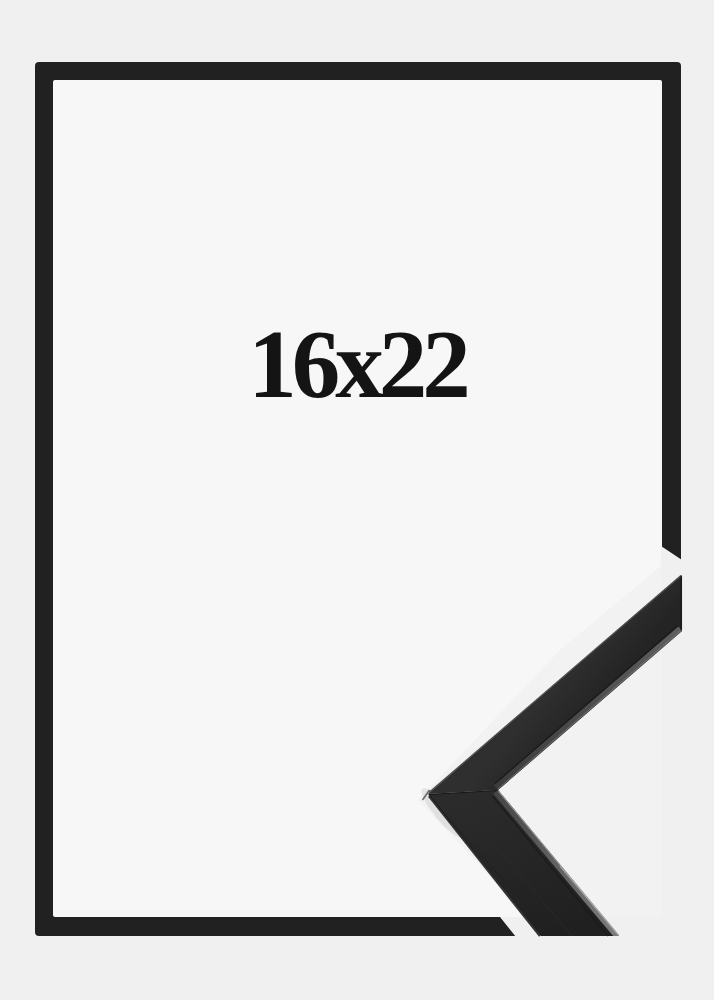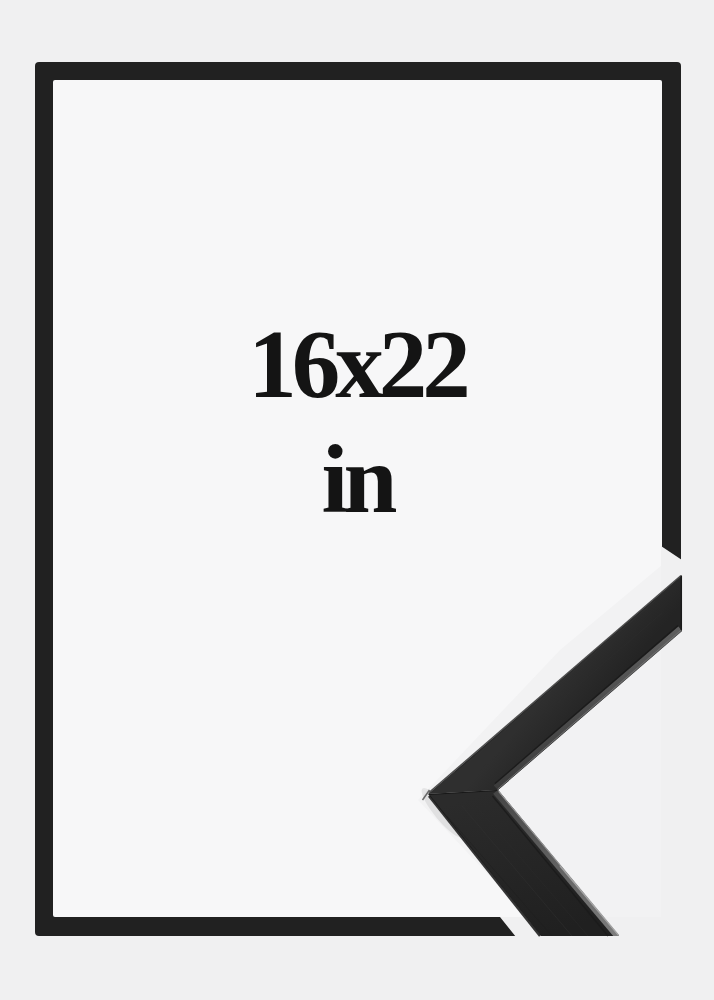--- a/index.html
+++ b/index.html
@@ -96,15 +96,14 @@
 
       <polygon points="498,790 619,936 613.2,936 493.2,793.7" fill="url(#lipL)"></polygon>
       <line x1="492.5" y1="796" x2="608" y2="936" stroke="var(--groove)" stroke-width="1.4" opacity="0.8"></line>
       <line x1="498.6" y1="791.4" x2="618.6" y2="935.4" stroke="#949494" stroke-width="1.2"></line>
       <line x1="560" y1="866" x2="618.6" y2="935.4" stroke="#a8a8a8" stroke-width="1.2" opacity="0.9"></line>
     </g>
   </svg>
 
   <div class="size-label">
     <div>16x22</div>
-    <div>in</div>
   </div>
 </div>
 
 </body></html>

